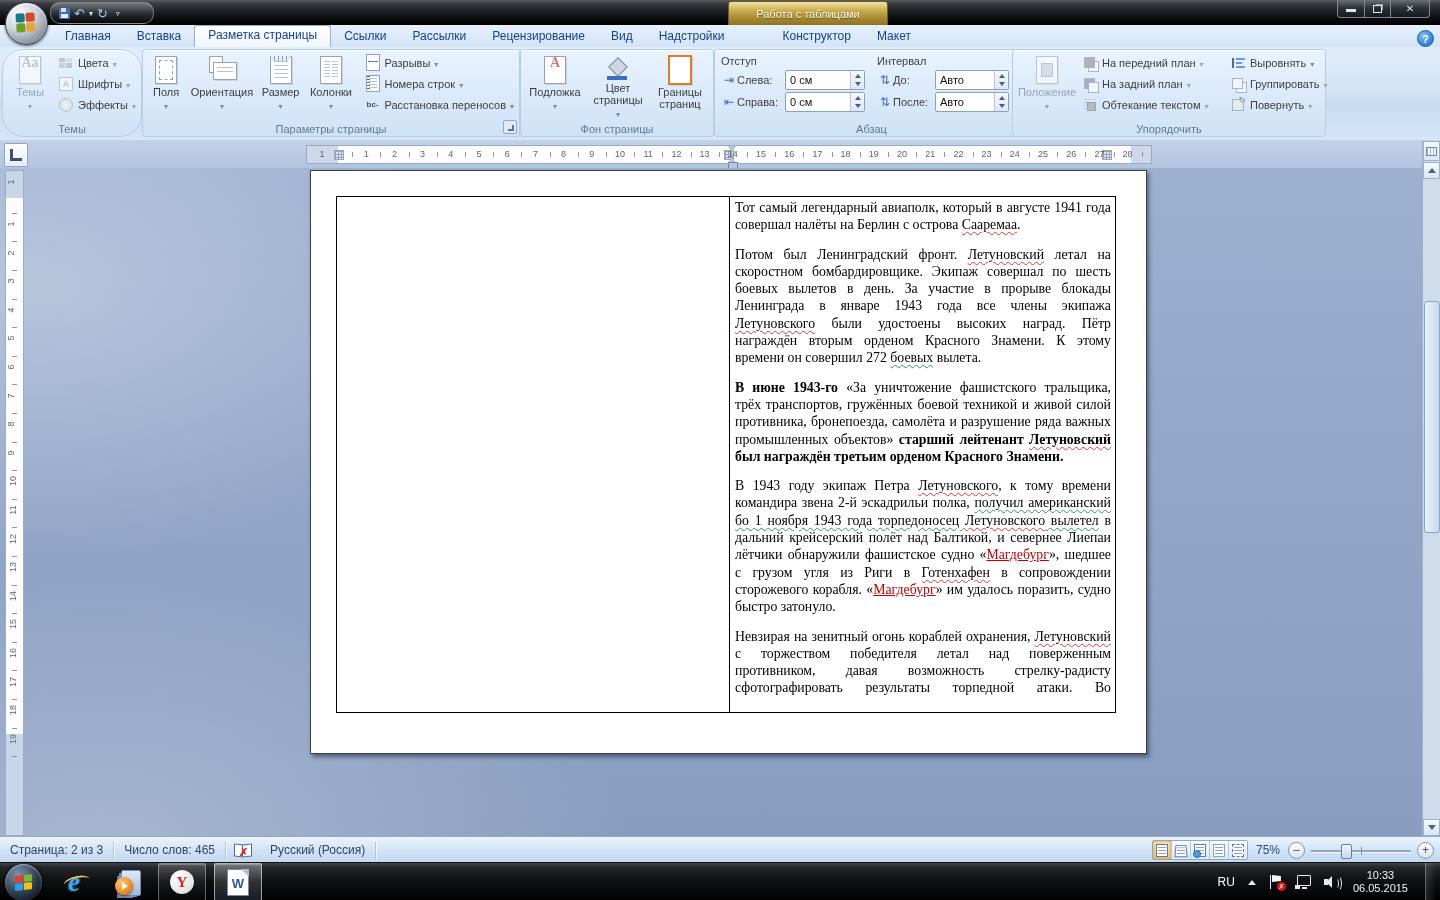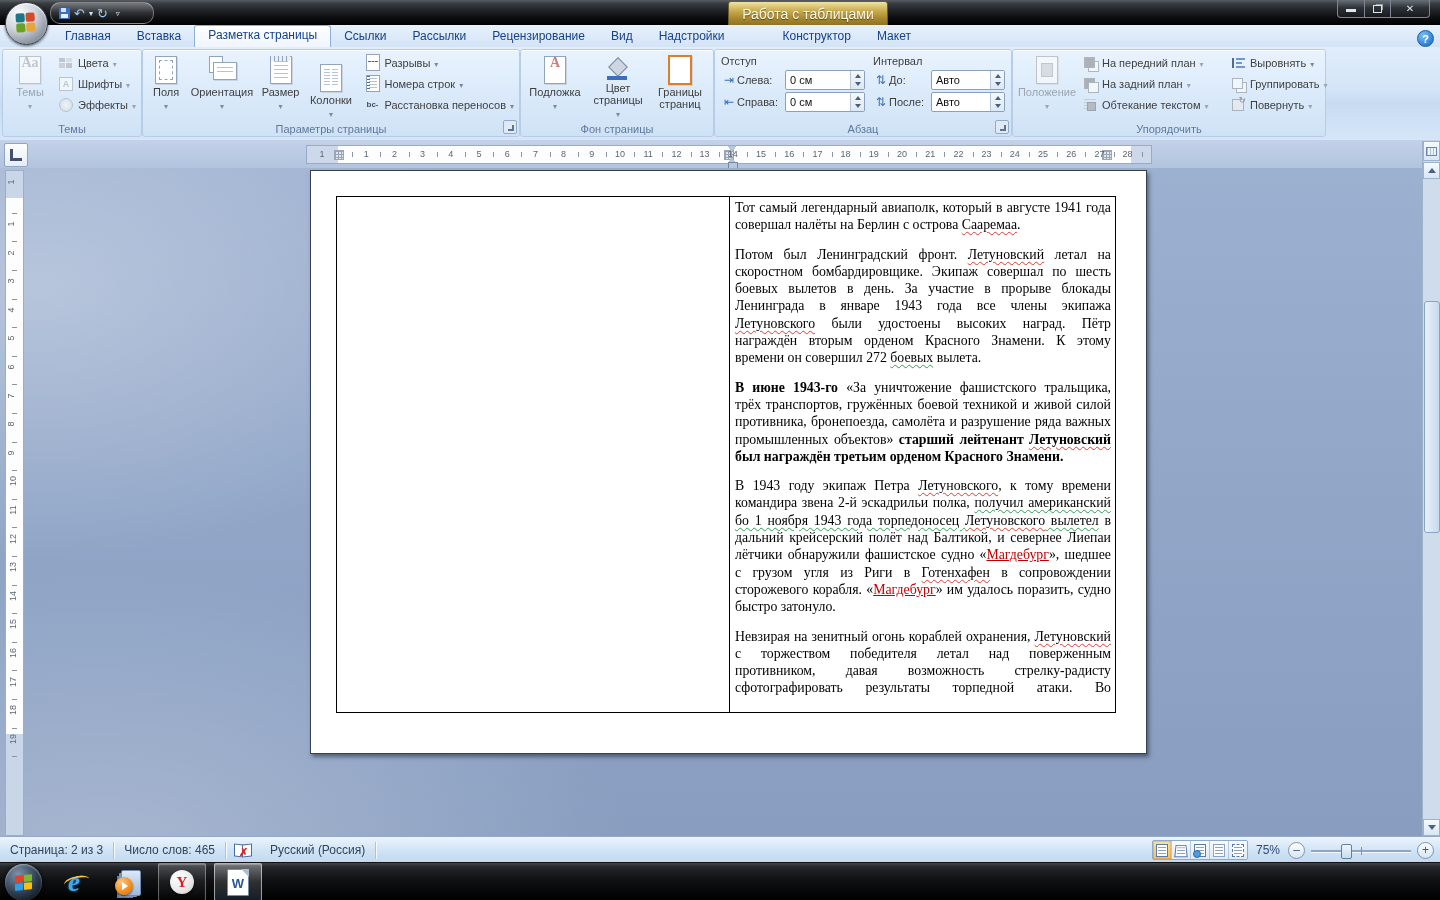--- a/index.html
+++ b/index.html
@@ -20,21 +20,21 @@
     border:1px solid rgba(255,255,255,.35);display:flex;align-items:center;gap:4px;padding:0 8px;}
   .qat .qi{font-size:13px;line-height:13px;color:#9cc6ef;cursor:default;}
   .floppy{width:11px;height:11px;background:#3c6ec4;border-radius:1px;position:relative;}
   .floppy:before{content:"";position:absolute;left:2px;top:0;width:5px;height:4px;background:#cfe2f7;}
   .floppy:after{content:"";position:absolute;left:2px;bottom:1px;width:7px;height:4px;background:#e8f1fb;}
   .qat-dd{font-size:8px;color:#cfe2f7;}
   .title-text{position:absolute;left:240px;top:5px;font-size:12px;color:#f2f2f2;
     text-shadow:0 0 6px rgba(0,0,0,.9);white-space:nowrap;}
   .ctx-header{position:absolute;left:728px;top:1px;width:158px;height:23px;border-radius:3px 3px 0 0;
     background:linear-gradient(180deg,#efe3a2 0%,#cdb054 35%,#a8892f 70%,#8f7426 100%);
-    border:1px solid #6e5c22;border-bottom:none;color:#fffbe6;font-size:14px;
+    border:1px solid #6e5c22;border-bottom:none;color:#fffbe6;font-size:11px;
     display:flex;align-items:center;justify-content:center;text-shadow:0 1px 1px rgba(0,0,0,.5);}
   .winbtns{position:absolute;right:10px;top:0;display:flex;}
   .winbtn{height:17px;border:1px solid #7d8692;border-top:none;
     background:linear-gradient(#6a7077,#2e3338 45%,#17191d);color:#dfe5ea;
     font-size:10px;display:flex;align-items:center;justify-content:center;}
   .winbtn.min{width:26px;border-radius:0 0 0 4px;}
   .winbtn.res{width:25px;border-left:none;border-right:none;}
   .winbtn.cls{width:38px;border-radius:0 0 4px 0;}
   .resbox{width:7px;height:6px;border:1px solid #dfe5ea;box-shadow:2px -2px 0 -1px #9aa2ab;}
 
@@ -308,21 +308,21 @@
       <span class="rtab">Вид</span>
       <span class="rtab">Надстройки</span>
       <span class="rtab ctx1">Конструктор</span>
       <span class="rtab">Макет</span>
     </div>
   </div>
   <div class="help-btn">?</div>
 
   <div class="ribbon">
 
-    <div class="rgroup" style="left:2px;width:138px;">
+    <div class="rgroup" style="left:2px;width:138px;border-radius:22px;">
       <div class="gbody">
         <div class="bigbtn disabled" style="width:50px;">
           <div class="ico32 ico">
               <div class="pg"><span class="aa" style="color:#9aa5b1;">Aa</span></div>
             </div>
           <span>Темы</span>
             <span class="dd"></span>
         </div>
         <div style="display:flex;flex-direction:column;justify-content:flex-start;">
           <div class="smallbtn disabled">
@@ -379,21 +379,21 @@
         </div>
         <div class="bigbtn" style="width:52px;">
           <div class="ico32">
               <div class="pg ruler-corner">
                 <div class="pglines"></div>
               </div>
             </div>
           <span>Размер</span>
             <span class="dd"></span>
         </div>
-        <div class="bigbtn" style="width:58px;justify-content:flex-end;">
+        <div class="bigbtn" style="width:58px;">
           <div class="ico32">
               <div class="pg">
                 <div class="cols2">
                   <i></i>
                   <i></i>
                 </div>
               </div>
             </div>
           <span>Колонки</span>
             <span class="dd"></span>
@@ -451,21 +451,21 @@
         <div class="bigbtn" style="width:60px;">
           <div class="ico32">
               <div class="pg orange-border"></div>
             </div>
           <span>Границы страниц</span>
         </div>
       </div>
       <div class="glabel">Фон страницы</div>
     </div>
 
-    <div class="rgroup" style="left:714px;width:296px;">
+    <div class="rgroup" style="left:714px;width:296px;padding-left:17px;">
       <div class="gbody" style="padding:1px 4px;">
         <div style="width:152px;">
           <div class="subhead">Отступ</div>
           <div class="fieldrow">
             <span class="indic">⇥</span>
             <span class="fieldlbl" style="width:46px;">Слева:</span>
             <div class="spinfield" style="width:78px;">
               <span class="spinval">0 см</span>
               <div class="spinarrows">
                   <span class="spup"></span>
@@ -792,15 +792,38 @@
     <div class="apptile">
       <span class="ya">
           <span>Y</span>
         </span>
     </div>
     <div class="apptile active">
       <span class="wdoc">
           <span>W</span>
         </span>
     </div>
+    <div class="tray">
+      <span class="lang">RU</span>
+      <span class="tray-up"></span>
+      <span class="flagic">
+          <i>✗</i>
+        </span>
+      <span class="netic">
+          <span class="scr"></span>
+          <span class="std"></span>
+          <span class="plg"></span>
+        </span>
+      <span class="spk">
+          <span class="bx"></span>
+          <span class="tr"></span>
+          <span class="w1"></span>
+          <span class="w2"></span>
+        </span>
+      <div class="clock">
+        <div>10:33</div>
+        <div>06.05.2015</div>
+      </div>
+      <div class="showdesk"></div>
+    </div>
   </div>
 
 </div>
 
 </body></html>

